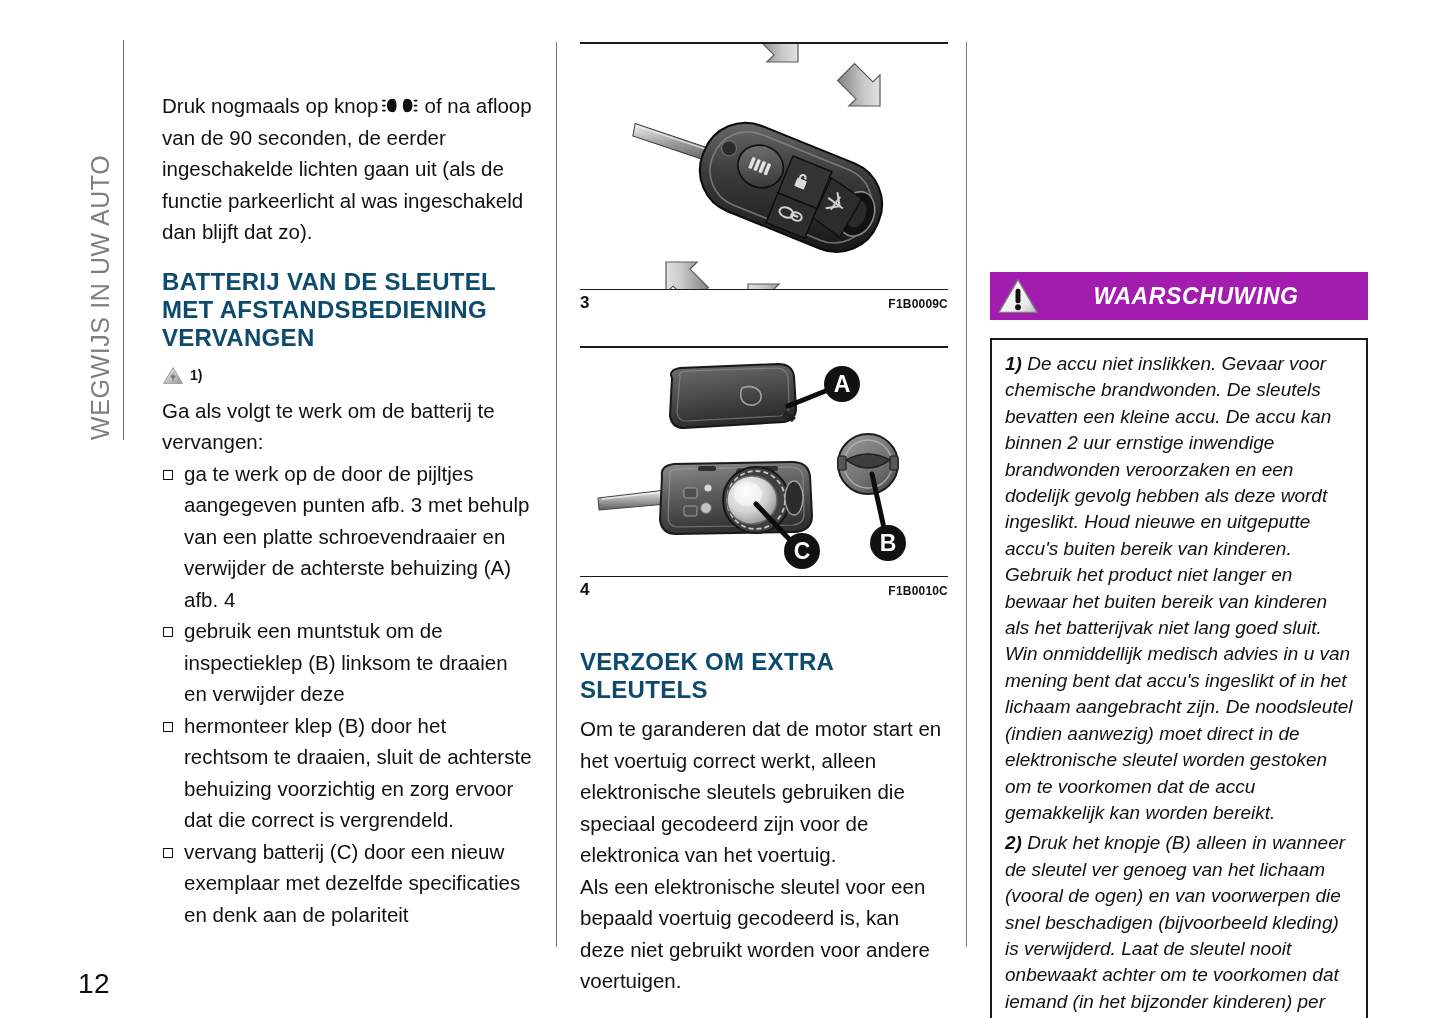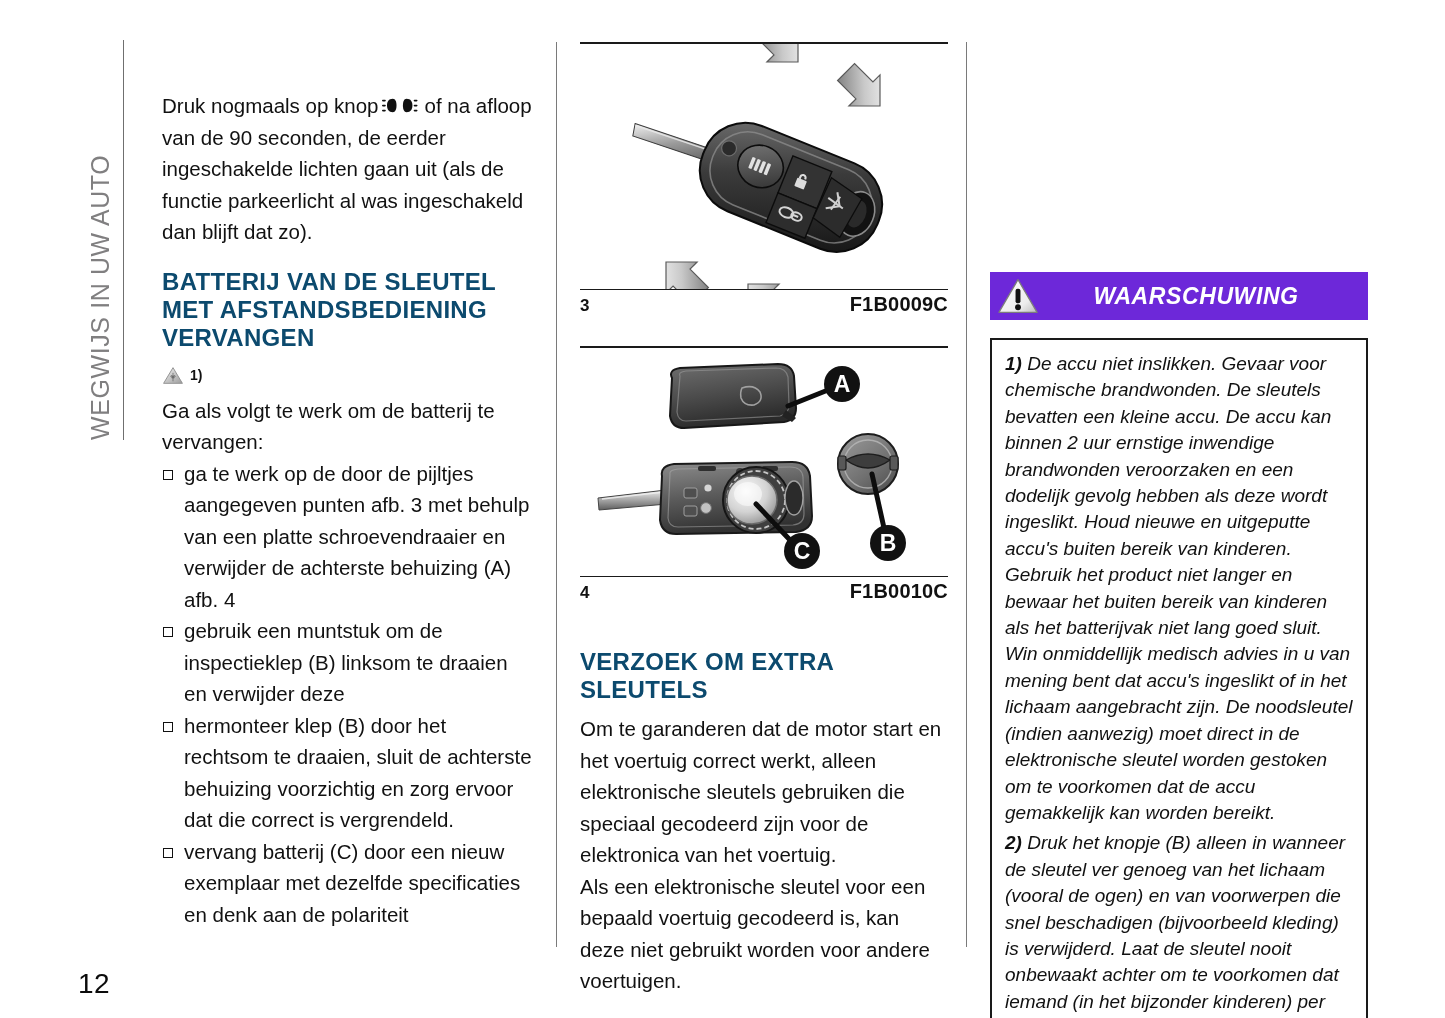--- a/index.html
+++ b/index.html
@@ -122,30 +122,30 @@
     display: flex;
     justify-content: space-between;
     align-items: baseline;
     font-size: 16px;
     font-weight: bold;
     color: #111;
     padding-top: 3px;
     letter-spacing: 0.2px;
   }
   .fig-num { font-size: 17px; }
-  .fig-code { font-size: 20px; }
+  .fig-code { font-size: 12px; }
 
   
   .warn-head {
     position: absolute;
     left: 990px;
     top: 272px;
     width: 378px;
     height: 48px;
-    background: #6d28d9;
+    background: #a21caf;
     display: flex;
     align-items: center;
   }
   .warn-head-icon { width: 44px; height: 40px; margin-left: 6px; flex: 0 0 auto; }
   .warn-head-title {
     flex: 1 1 auto;
     text-align: center;
     color: #ffffff;
     font-weight: bold;
     font-style: italic;

